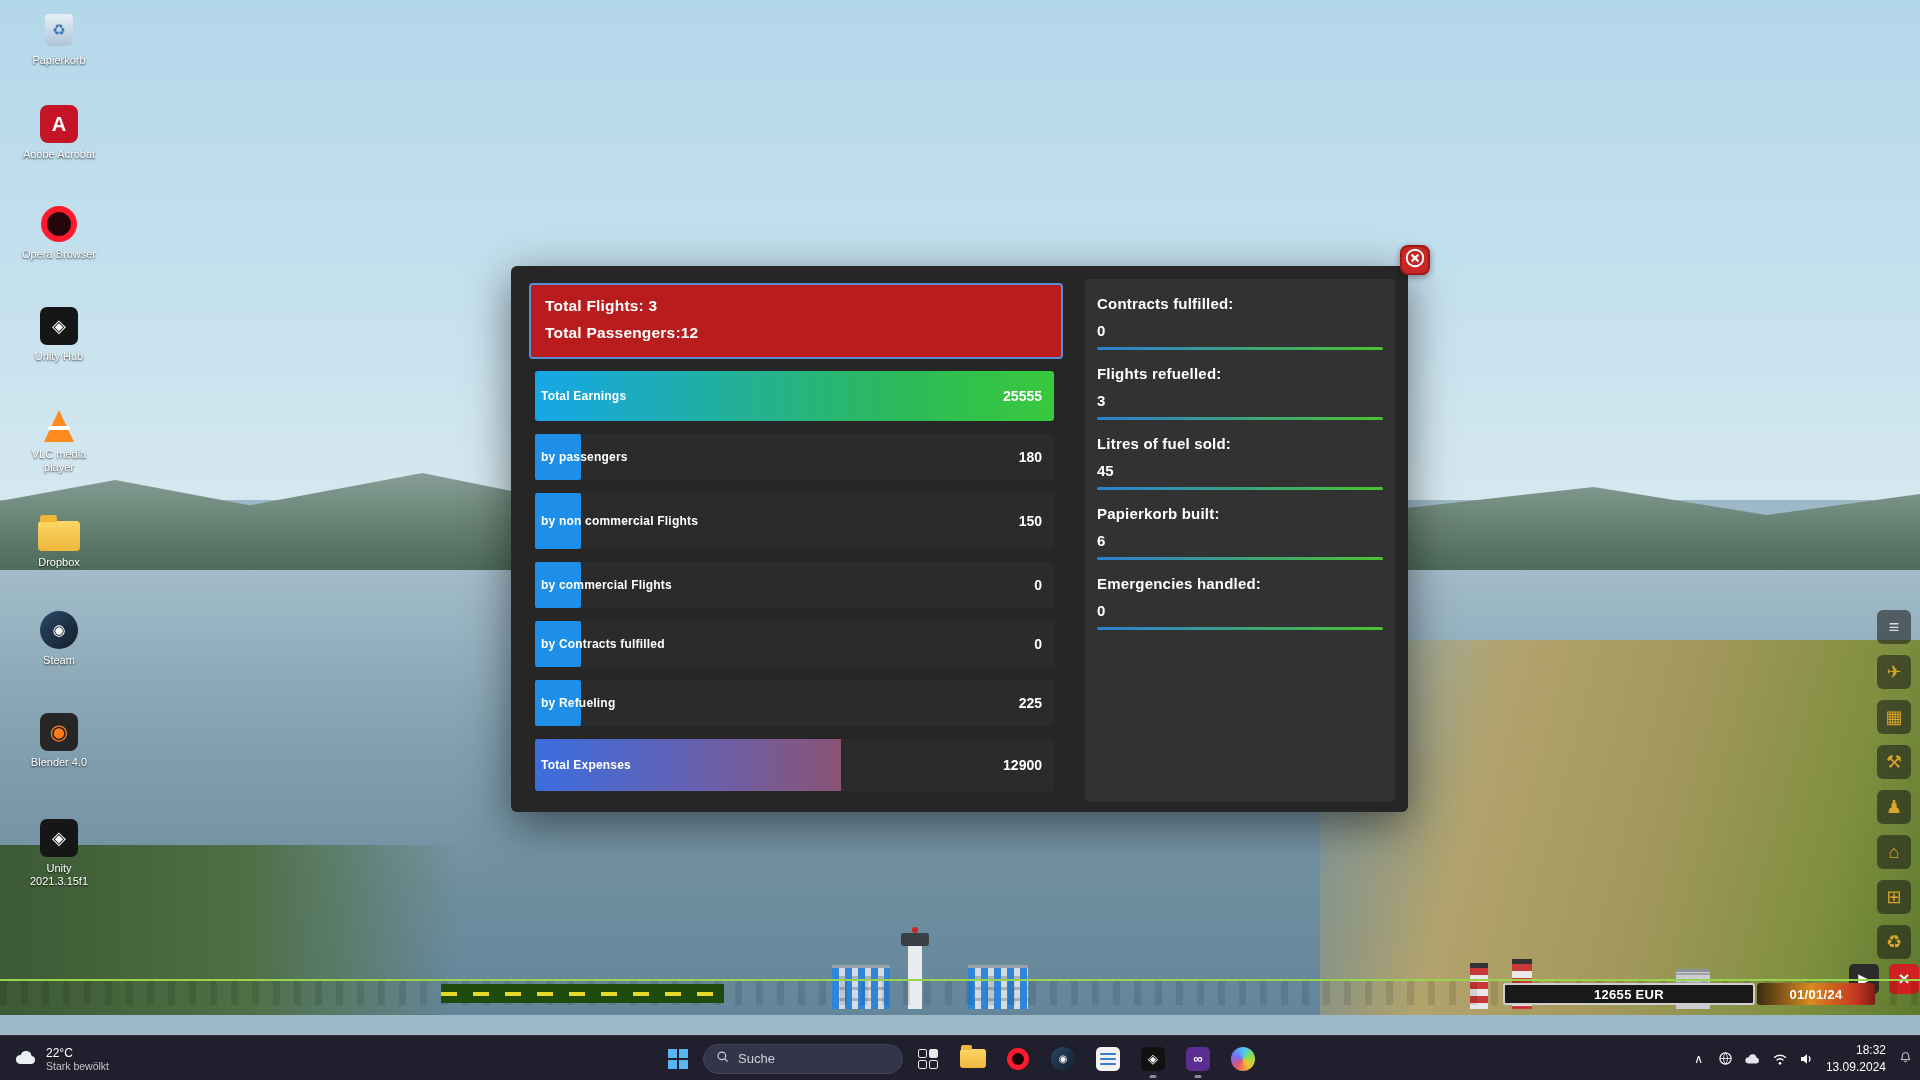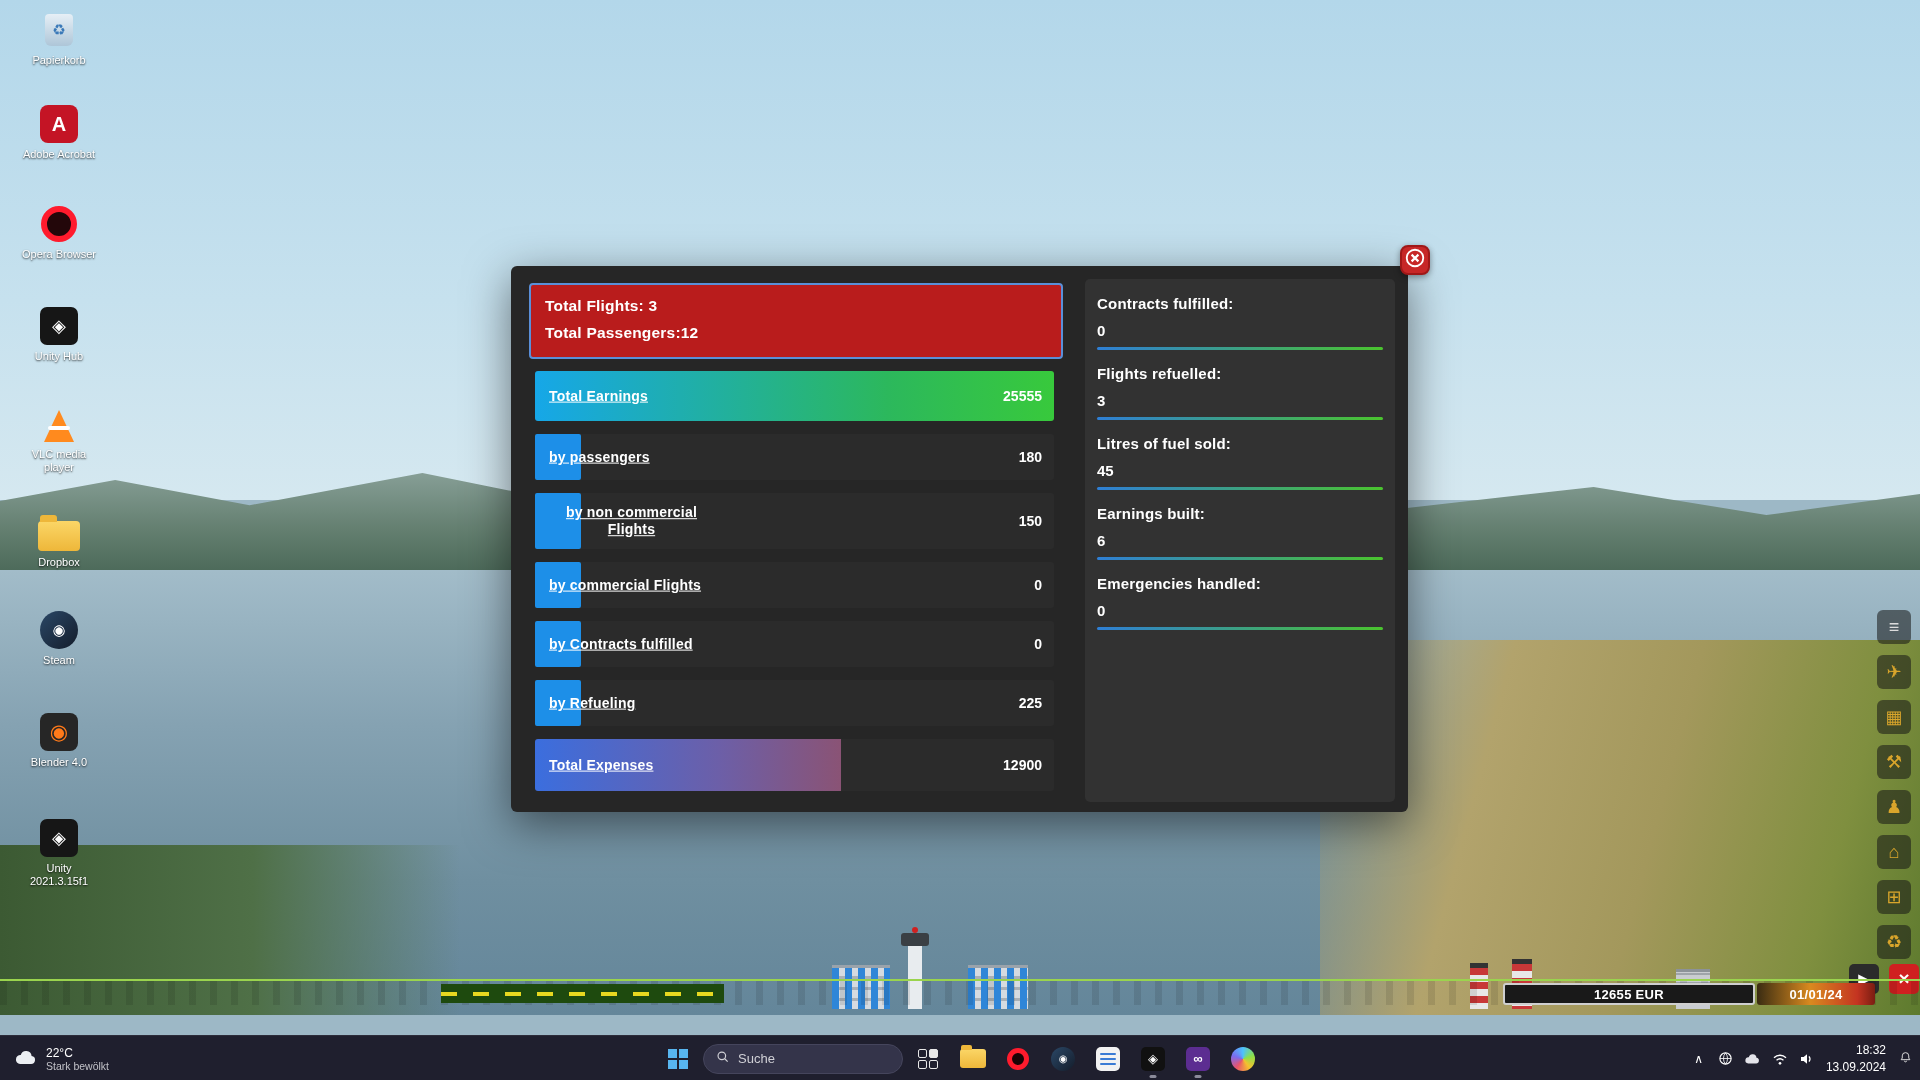--- a/index.html
+++ b/index.html
@@ -38,22 +38,22 @@
   
   .stats-window { position:absolute; left:511px; top:266px; width:897px; height:546px;
     background:#262626; border-radius:6px; box-shadow:0 12px 45px rgba(0,0,0,.5); }
   .summary-box { position:absolute; left:18px; top:17px; width:534px; height:76px;
     background:#b91c1c; border:2px solid #5a8fd8; border-radius:4px; padding:12px 14px; }
   .summary-box .sline { color:#fff; font-weight:bold; font-size:15.5px; letter-spacing:.2px; }
   .summary-box .sline + .sline { margin-top:9px; }
 
   .earn-list { position:absolute; left:24px; top:105px; width:519px; display:flex; flex-direction:column; gap:13px; }
   .bar-row { position:relative; width:100%; border-radius:3px; }
-  .bar-row .bar-label { position:absolute; left:14px; top:50%; transform:translateY(-50%);
-    color:#fff; font-weight:bold; font-size:14px; letter-spacing:.2px; line-height:1.2; z-index:2;text-decoration:underline; }
+  .bar-row .bar-label { position:absolute; left:6px; top:50%; transform:translateY(-50%);
+    color:#fff; font-weight:bold; font-size:12px; letter-spacing:.2px; line-height:1.2; z-index:2; }
   .bar-row .bar-value { position:absolute; right:12px; top:50%; transform:translateY(-50%);
     color:#fff; font-weight:bold; font-size:14px; z-index:2; }
   .row-earnings { height:50px; background:linear-gradient(90deg,#16a7e8 0%,#2cb85c 68%,#38c93c 100%); }
   .row-sub { height:46px; background:#2b2b2b; }
   .row-sub .chip { position:absolute; left:0; top:0; bottom:0; width:46px; background:#1d8fe8; border-radius:2px; }
   .row-sub.tall { height:56px;text-align:center; }
   .row-sub.tall .bar-label { max-width:165px; }
   .row-expenses { height:52px; background:#2b2b2b; overflow:hidden; }
   .row-expenses .fill { position:absolute; left:0; top:0; bottom:0; width:59%;
     background:linear-gradient(90deg,#3b6ede 0%,#6c5fa8 60%,#8a5375 100%); }
@@ -259,21 +259,21 @@
         <div class="stat-label">Flights refuelled:</div>
         <div class="stat-value">3</div>
         <div class="stat-underline"></div>
       </div>
       <div class="stat-block">
         <div class="stat-label">Litres of fuel sold:</div>
         <div class="stat-value">45</div>
         <div class="stat-underline"></div>
       </div>
       <div class="stat-block">
-        <div class="stat-label">Earnings built:</div>
+        <div class="stat-label">Papierkorb built:</div>
         <div class="stat-value">6</div>
         <div class="stat-underline"></div>
       </div>
       <div class="stat-block">
         <div class="stat-label">Emergencies handled:</div>
         <div class="stat-value">0</div>
         <div class="stat-underline"></div>
       </div>
     </div>
   </div>

